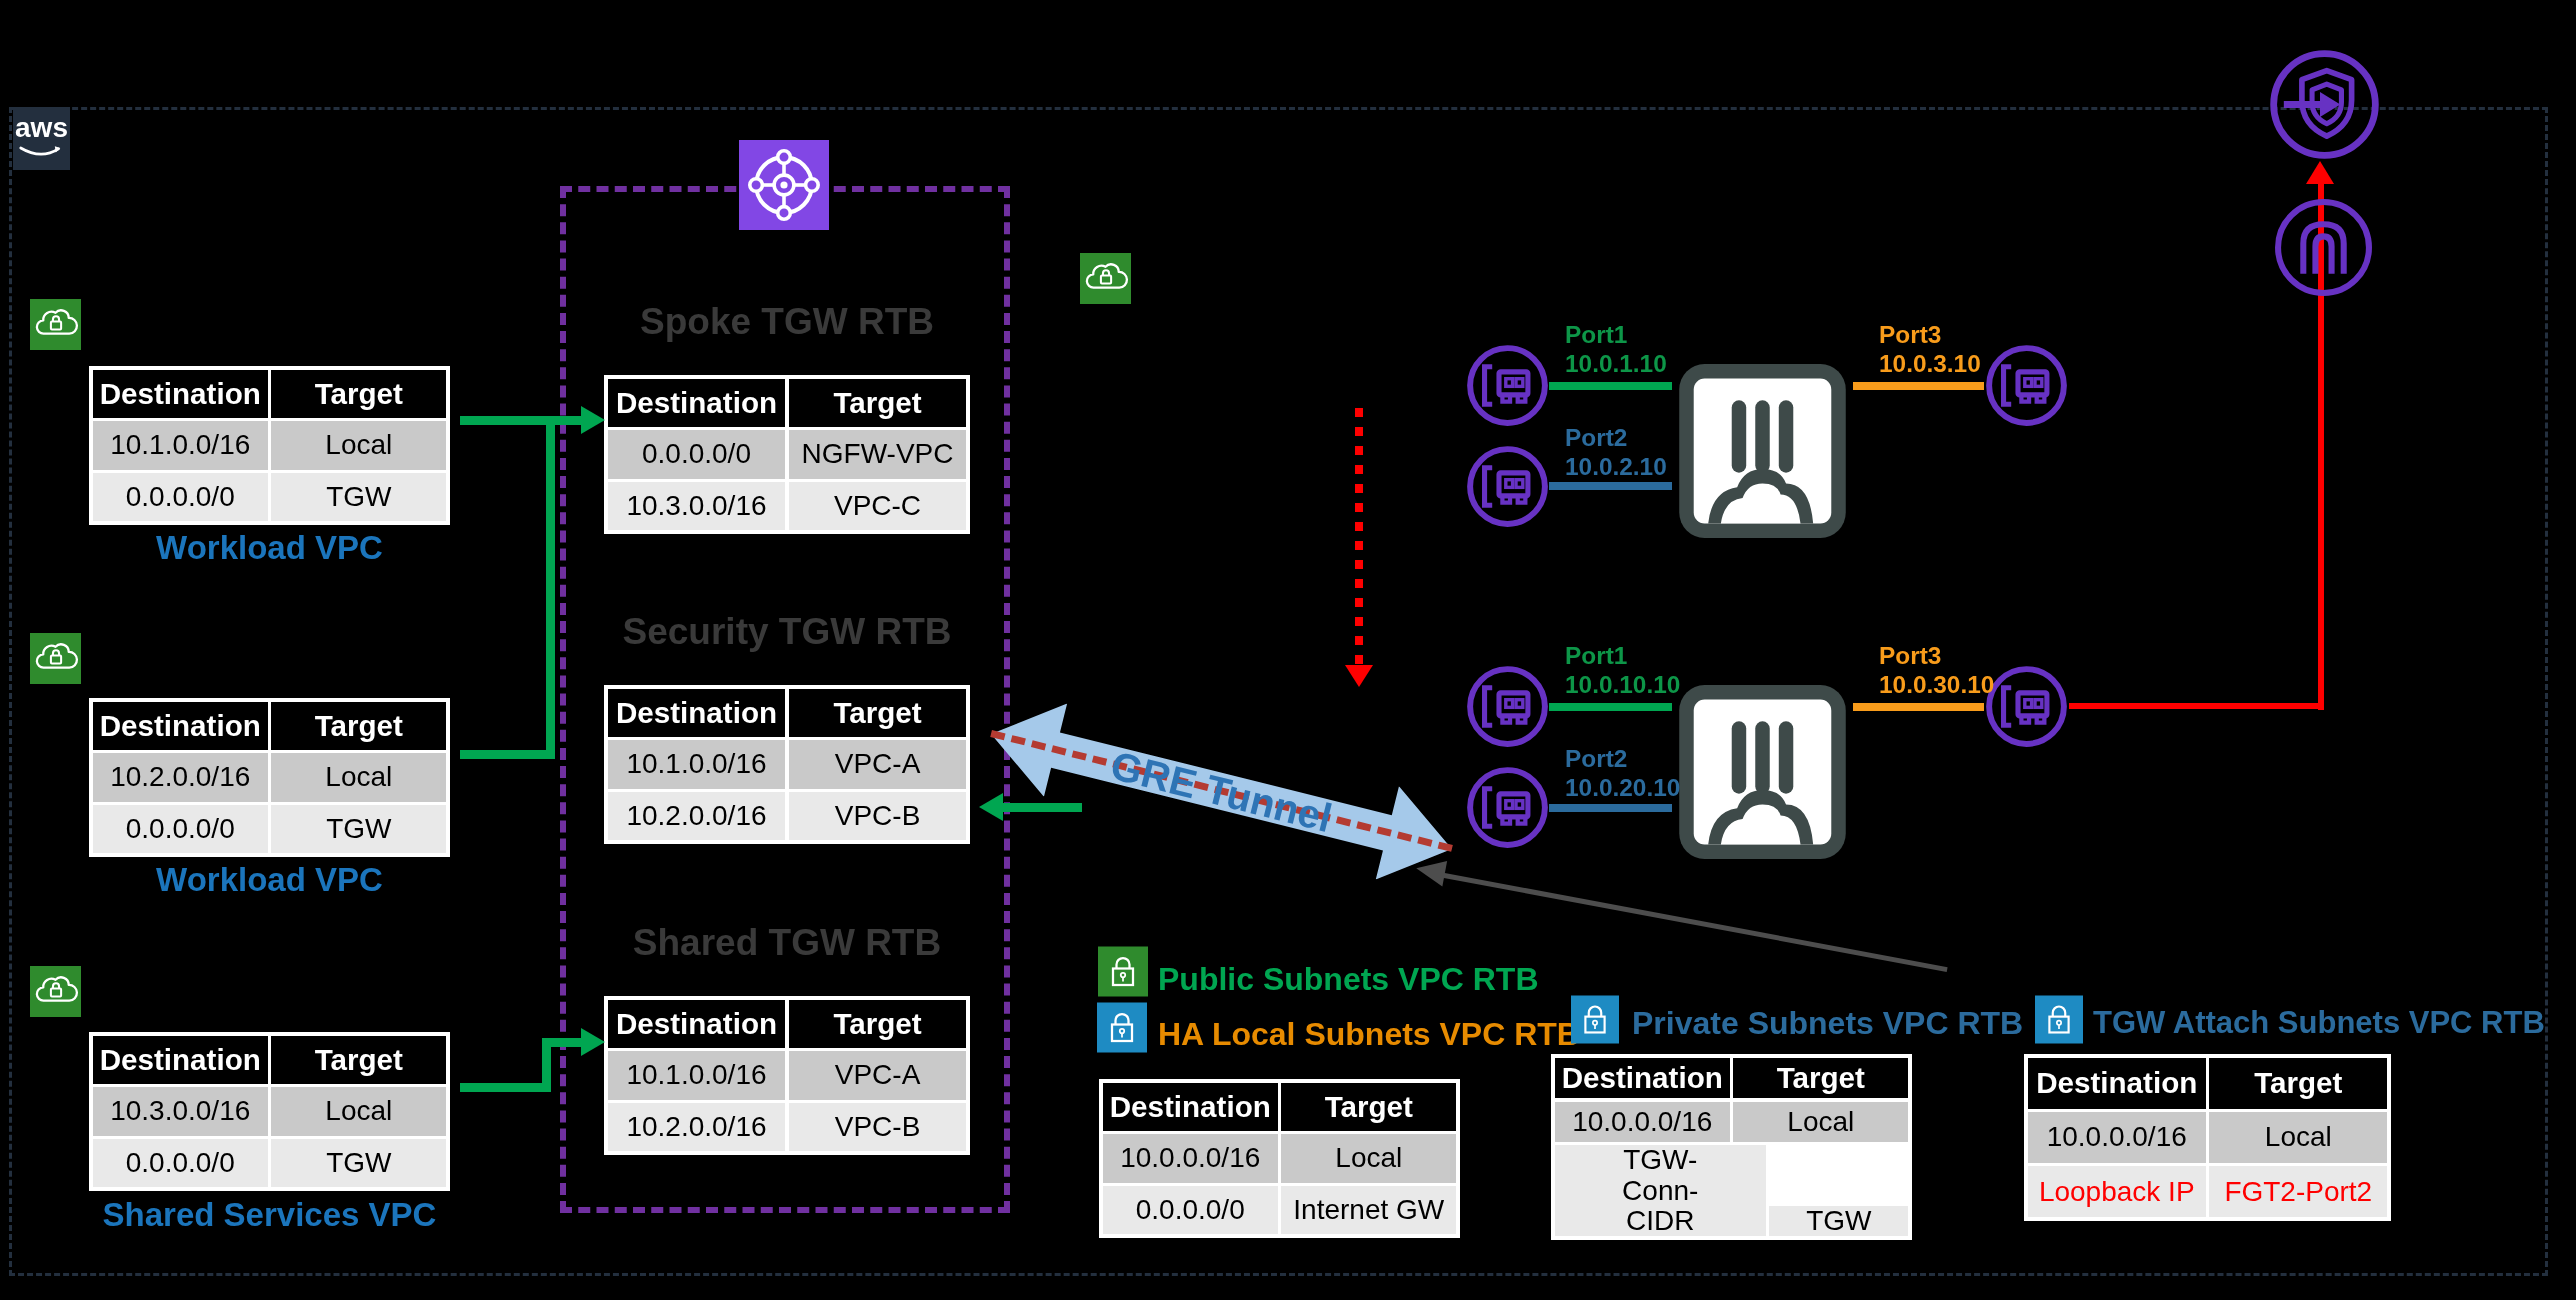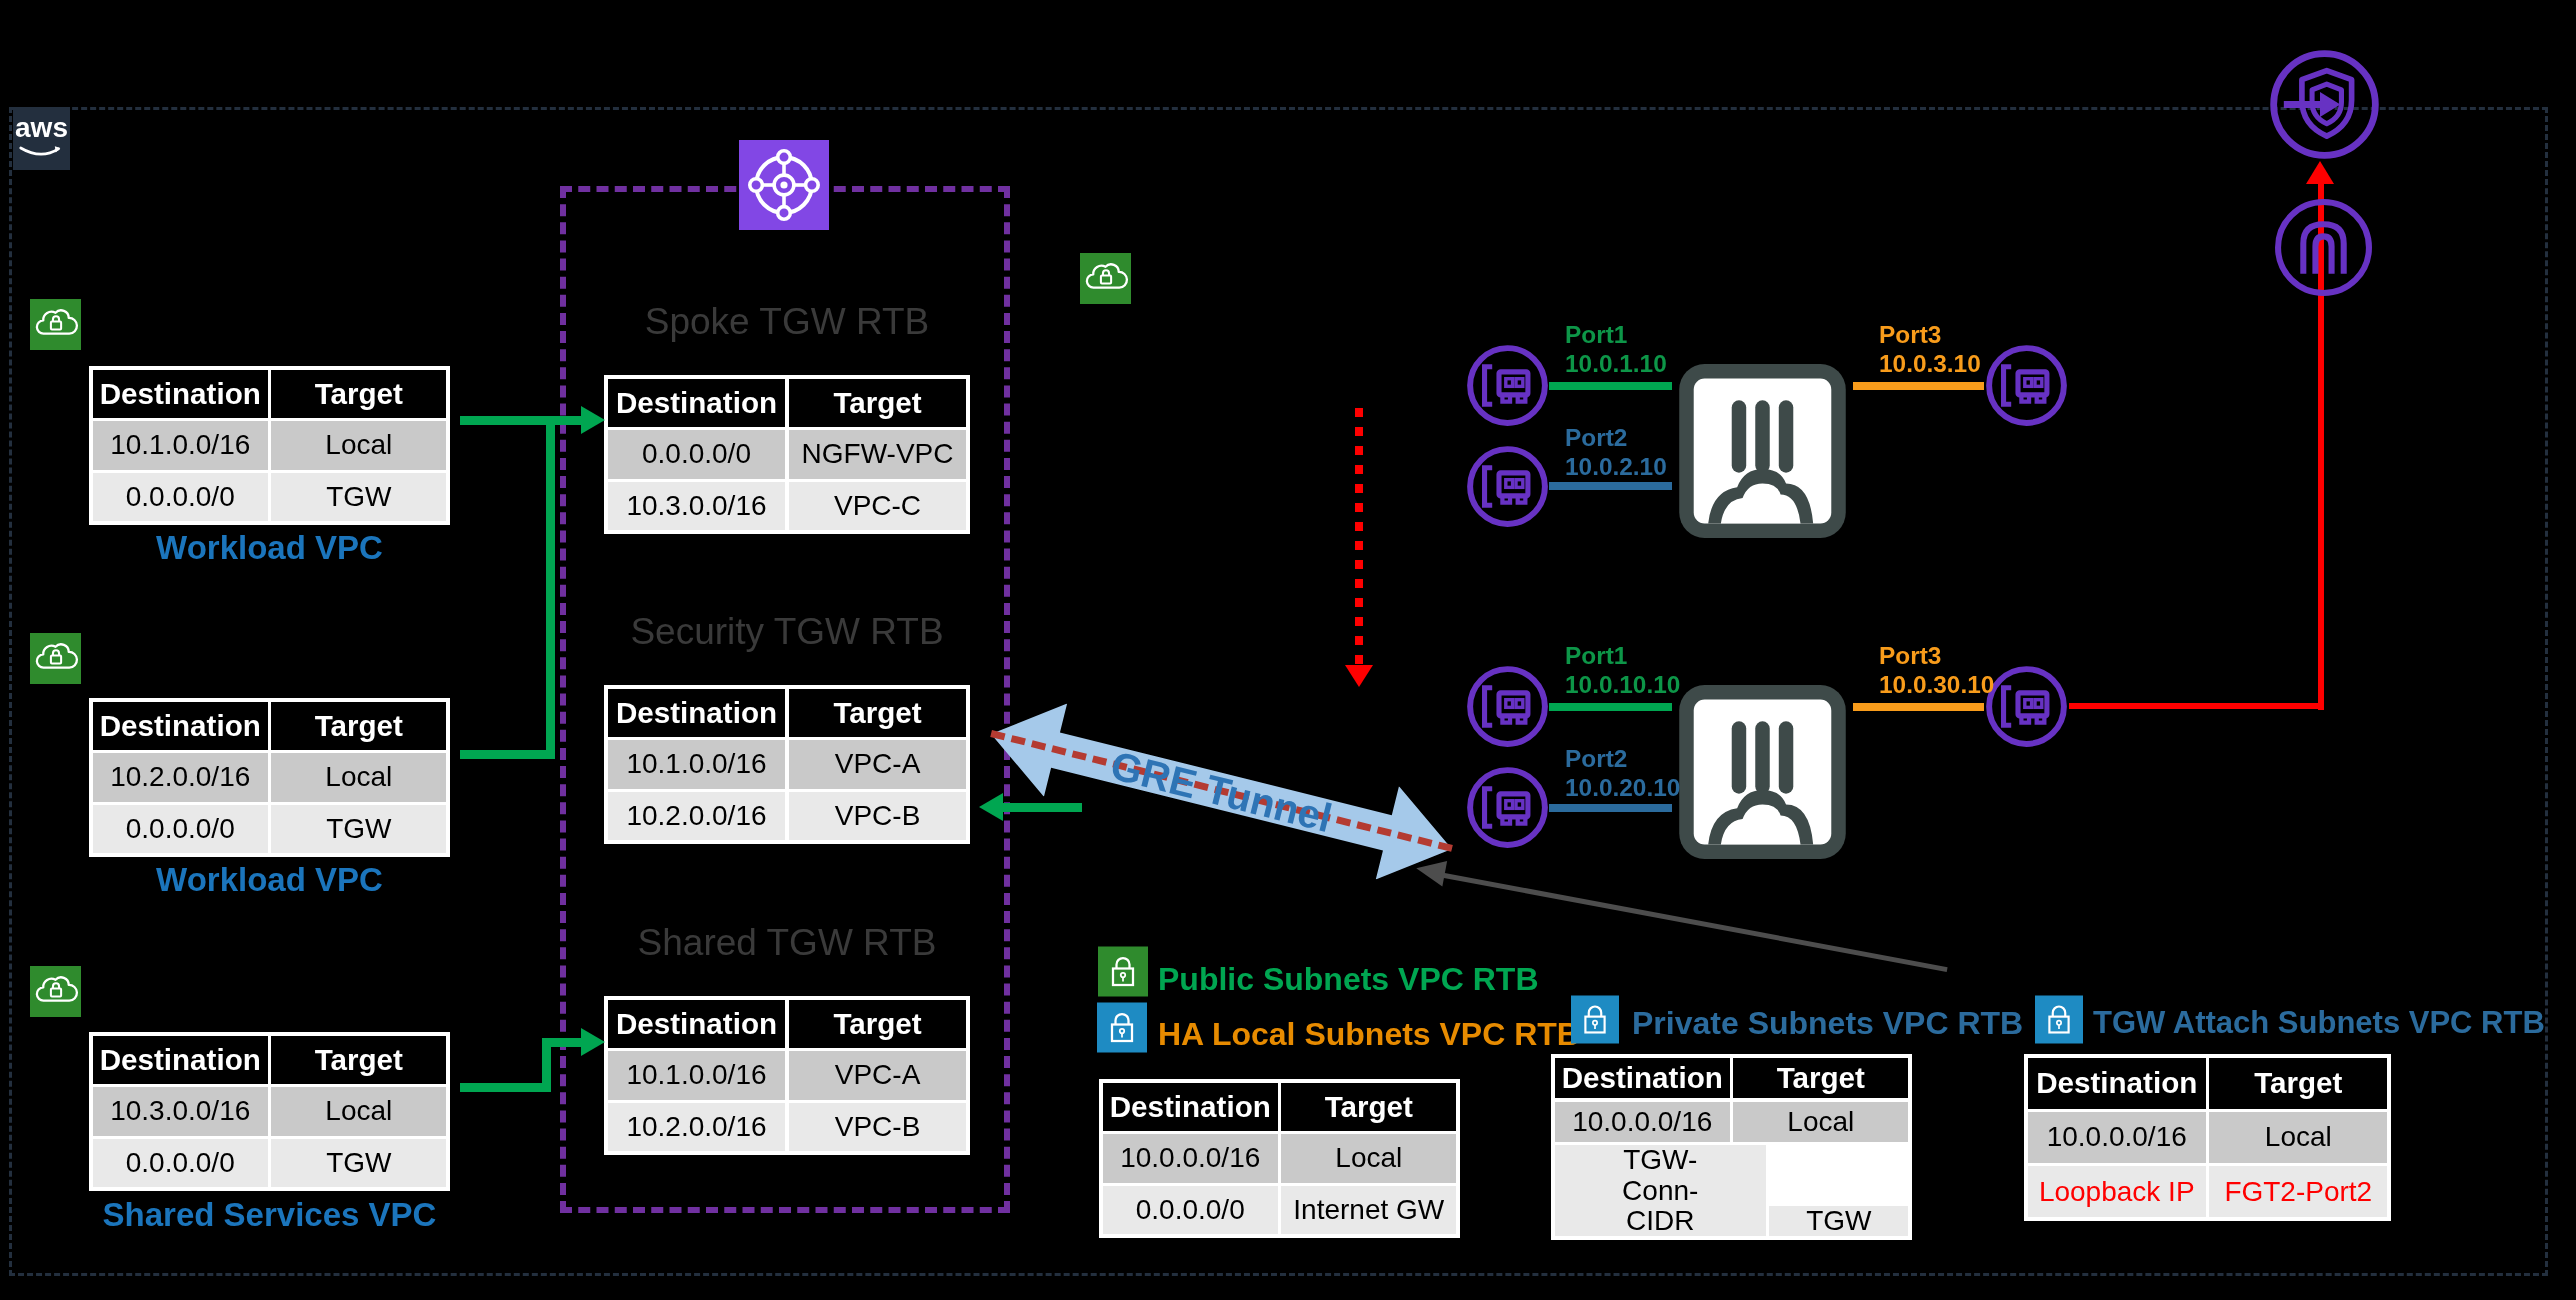--- a/index.html
+++ b/index.html
@@ -12,21 +12,21 @@
   .hc{flex:1;background:#000;color:#fff;font-weight:bold;display:flex;align-items:center;
       justify-content:center;font-size:29.6px;}
   .c{flex:1;display:flex;align-items:center;justify-content:center;font-size:28px;color:#000;
      text-align:center;line-height:1.08;padding:0 3px;}
   .row1 .c{background:#C9C9C9;}
   .row2 .c{background:#E9E9E9;}
   .redtext .c{color:#FF0000;}
   .tall{flex:1.5;align-items:flex-end;}
   
   .cap{position:absolute;color:#1B75BC;font-weight:bold;font-size:33px;text-align:center;}
-  .tgw-title{position:absolute;color:#3A3A3A;font-weight:normal;font-size:37px;
+  .tgw-title{position:absolute;color:#3A3A3A;font-weight:bold;font-size:37px;
              text-align:center;width:366px;}
   .portlbl{position:absolute;font-weight:bold;font-size:24.4px;line-height:1.18;white-space:nowrap;}
   .lbl{position:absolute;font-weight:bold;font-size:32px;white-space:nowrap;}
   
   .bar{position:absolute;}
   .tri{position:absolute;width:0;height:0;}
   .icon{position:absolute;}
   .tgw-box{position:absolute;border:6.4px dashed #7030A0;box-sizing:border-box;}
   .cloud-frame{position:absolute;border:3.2px dashed #232F3E;box-sizing:border-box;}
   .gre{position:absolute;left:991px;top:686px;width:475px;height:96px;

